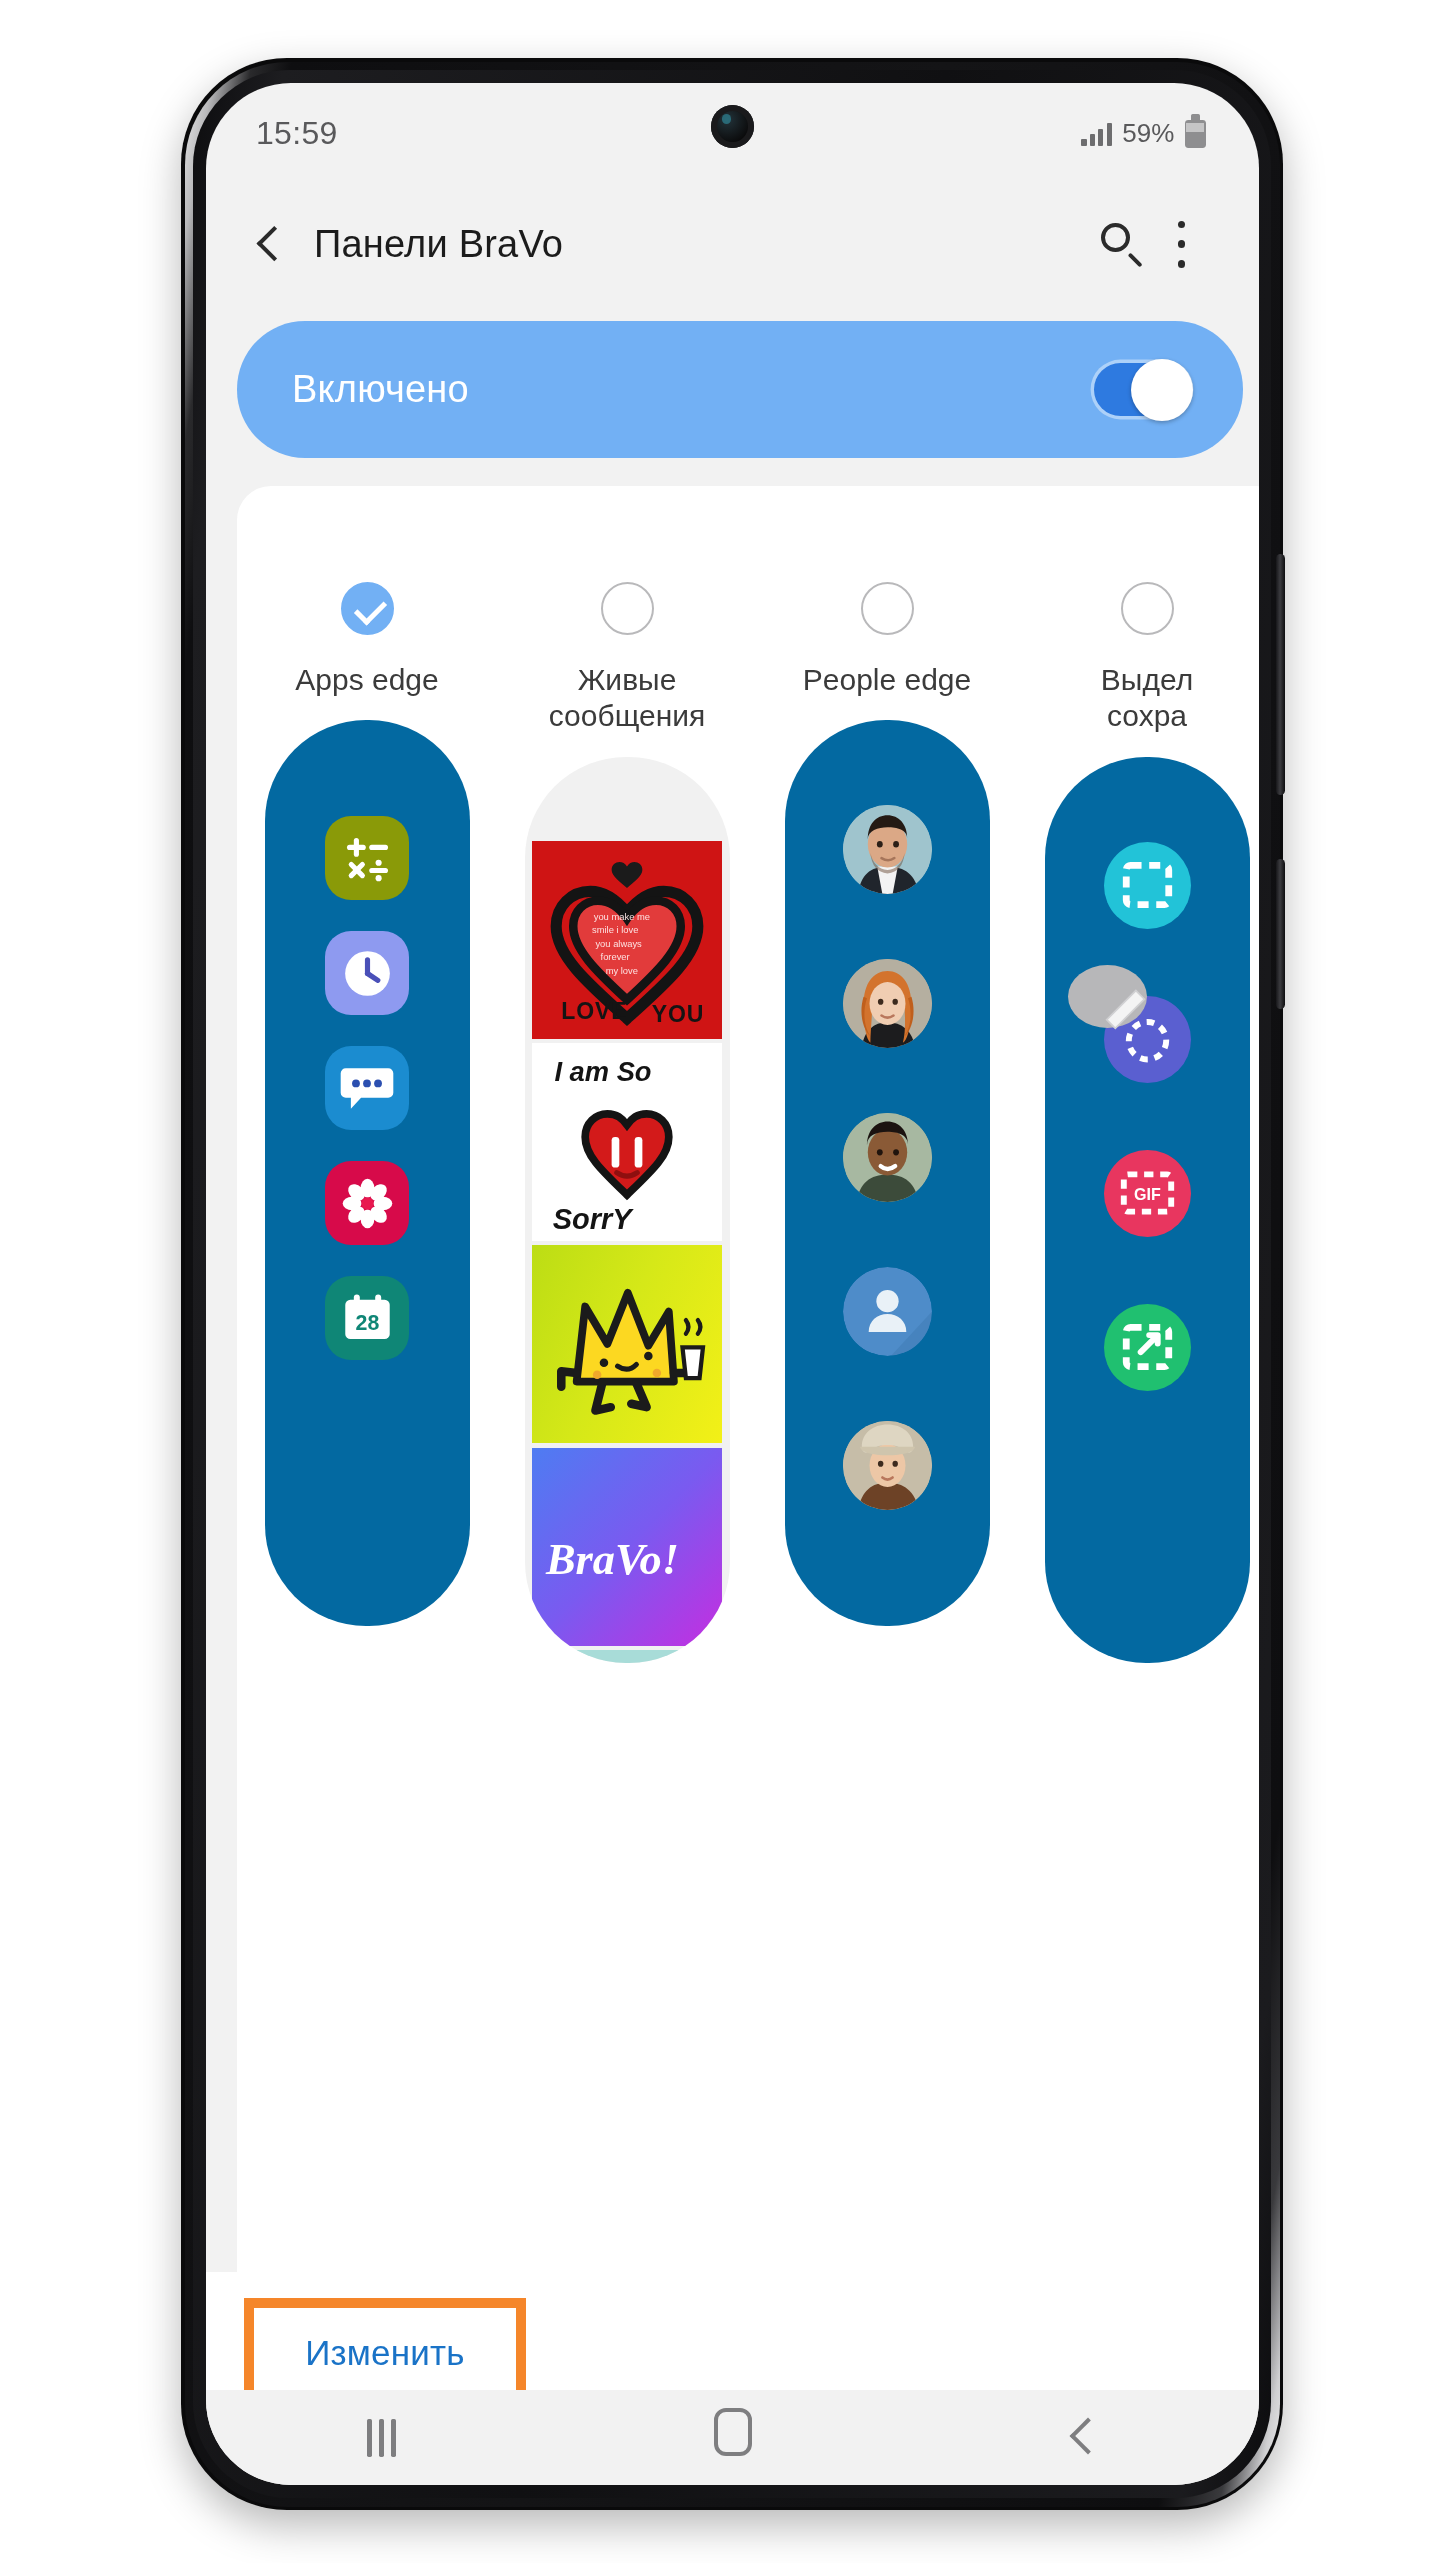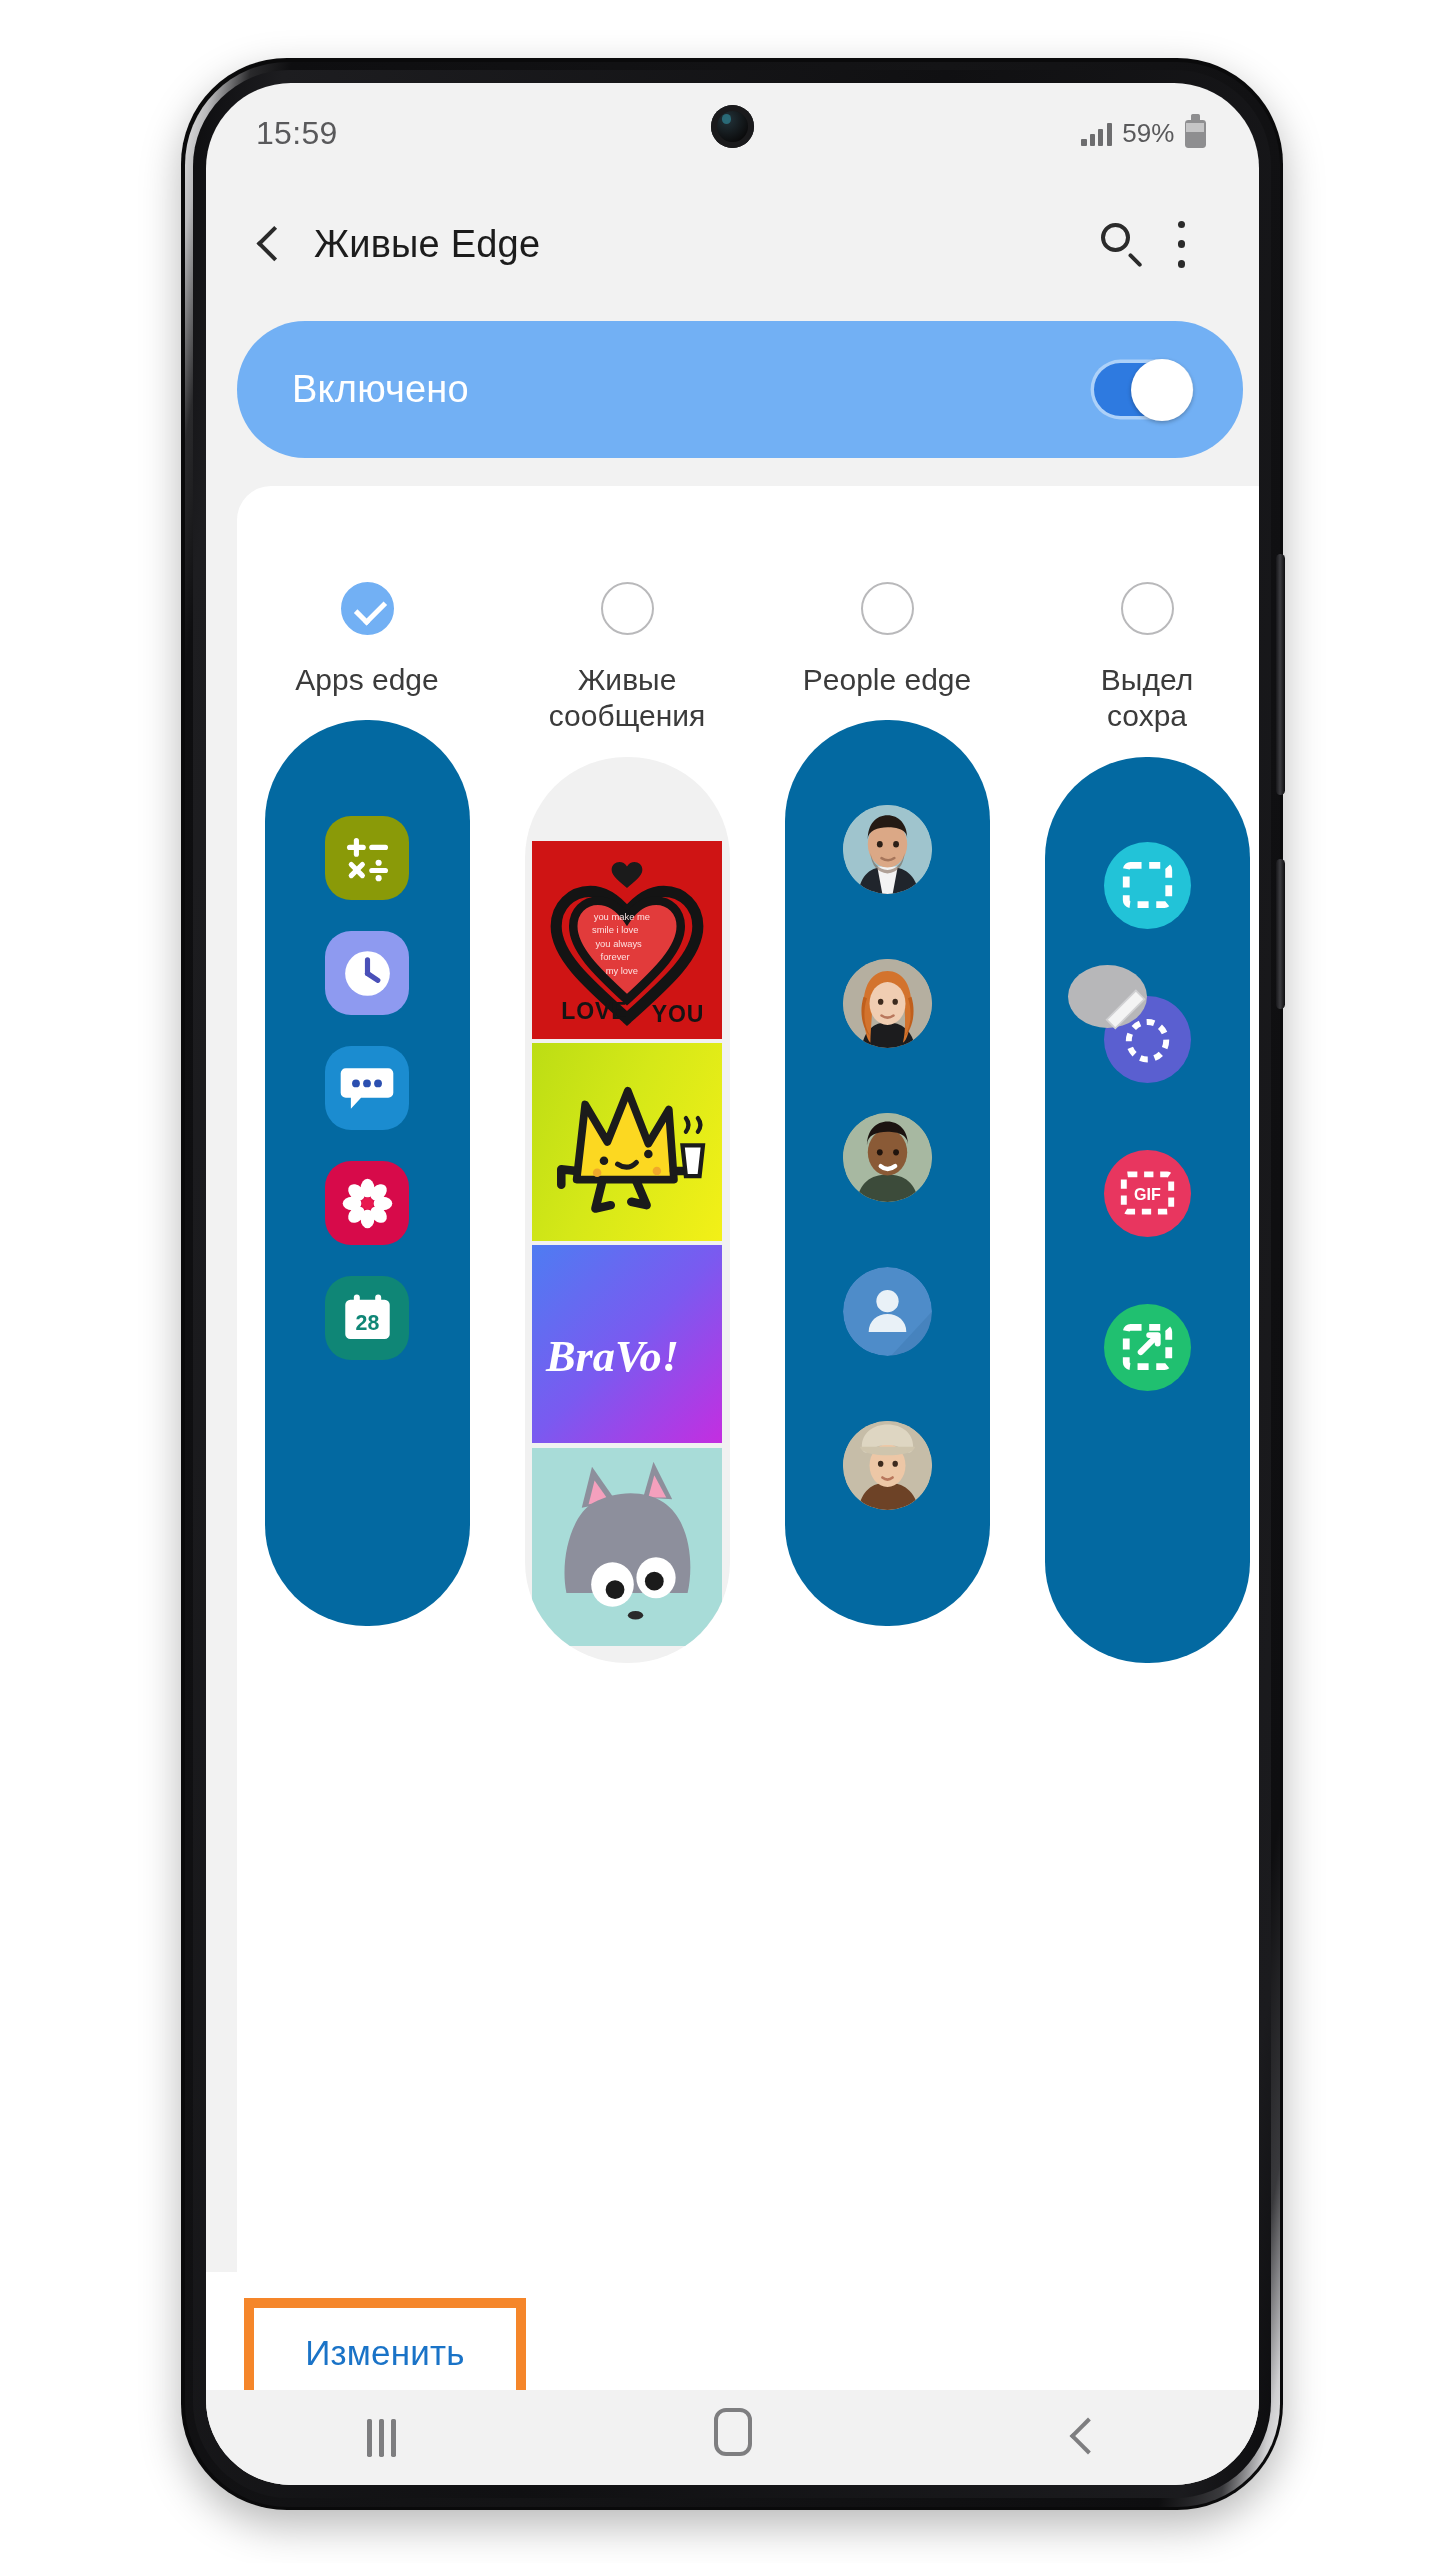--- a/index.html
+++ b/index.html
@@ -216,21 +216,21 @@
             <i></i>
           </span>
         <span class="status-batt-text">59%</span>
         <span class="batt"></span>
       </div>
     </div>
     <div class="camera"></div>
 
     <div class="appbar">
       <div class="back-chev"></div>
-      <div class="appbar-title">Живые Edge</div>
+      <div class="appbar-title">Панели BraVo</div>
       <div class="icon-btn">
         <span class="search-glass"></span>
           <span class="search-handle"></span>
       </div>
       <div class="icon-btn">
         <span class="kebab">
             <i></i>
             <i></i>
             <i></i>
           </span>
@@ -328,20 +328,30 @@
                   <text x="74" y="124">you always</text>
                     <text x="80" y="140">forever</text>
                   <text x="86" y="156">my love</text>
                 </g>
                 <path d="M111 30c-5-9-18-6-18 4 0 7 10 14 18 21 8-7 18-14 18-21 0-10-13-13-18-4z" fill="#1b1b1b"></path>
                 <text x="34" y="208" font-family="Liberation Sans, sans-serif" font-size="27" font-weight="bold" fill="#141414" letter-spacing="1">LOVE</text>
                 <text x="140" y="212" font-family="Liberation Sans, sans-serif" font-size="27" font-weight="bold" fill="#141414" letter-spacing="1">YOU</text>
               </svg>
             </div>
 
+            <div class="lm-thumb" style="background:#ffffff">
+              <svg width="190" height="198" viewBox="0 0 222 232">
+                <text x="26" y="44" font-family="Liberation Sans, sans-serif" font-size="32" font-style="italic" font-weight="bold" fill="#141414">I am So</text>
+                <path d="M111 178C82 150 62 132 62 110c0-16 12-27 26-27 11 0 17 5 23 13 6-8 12-13 23-13 14 0 26 11 26 27 0 22-20 40-49 68z" fill="#d31a1a" stroke="#141414" stroke-width="9"></path>
+                <rect x="93" y="110" width="9" height="36" rx="4" fill="#fff"></rect>
+                <rect x="120" y="110" width="9" height="36" rx="4" fill="#fff"></rect>
+                <path d="M99 152q12 8 24 0" fill="none" stroke="#8e0f0f" stroke-width="6" stroke-linecap="round"></path>
+                <text x="24" y="218" font-family="Liberation Sans, sans-serif" font-size="34" font-style="italic" font-weight="bold" fill="#141414">SorrY</text>
+              </svg>
+            </div>
 
             <div class="lm-thumb" style="background:linear-gradient(115deg,#bcdd14 0%,#d5e818 45%,#f3f017 100%)">
               <svg width="190" height="198" viewBox="0 0 222 232">
                 <path d="M52 160 L62 72 L88 116 L112 56 L136 118 L160 78 L166 160 Z" fill="#fcd821" stroke="#1b1b1b" stroke-width="9" stroke-linejoin="round"></path>
                 <circle cx="84" cy="138" r="5" fill="#1b1b1b"></circle>
                   <circle cx="136" cy="130" r="5" fill="#1b1b1b"></circle>
                 <path d="M100 142q12 8 22 -2" fill="none" stroke="#1b1b1b" stroke-width="6" stroke-linecap="round"></path>
                 <circle cx="76" cy="152" r="5" fill="#f0a92b"></circle>
                   <circle cx="146" cy="150" r="5" fill="#f0a92b"></circle>
                 <path d="M52 150 L34 148 L34 166" fill="none" stroke="#1b1b1b" stroke-width="10" stroke-linecap="round" stroke-linejoin="round"></path>

